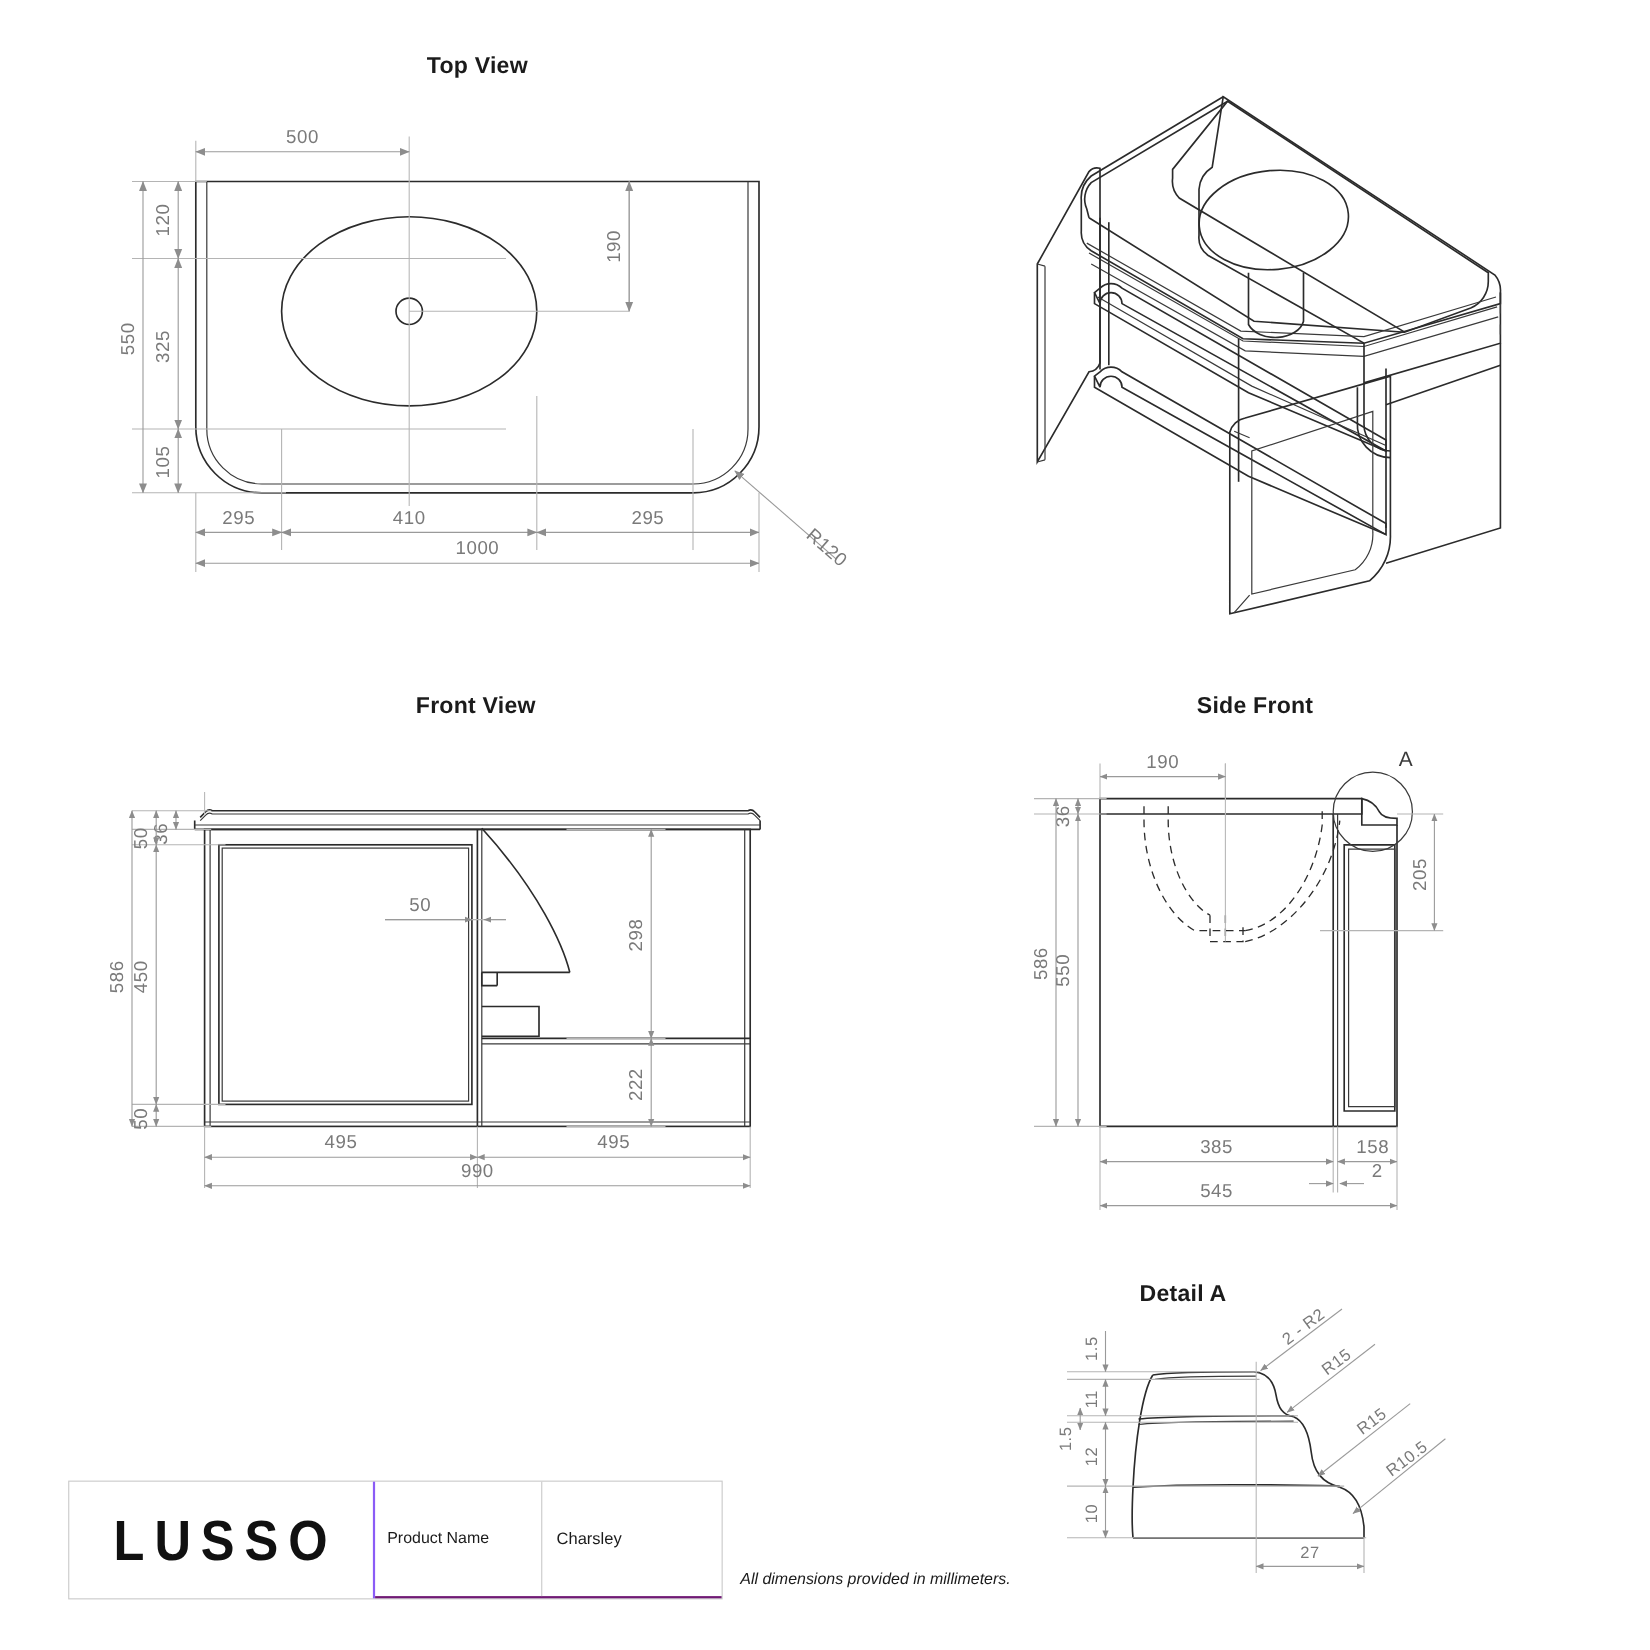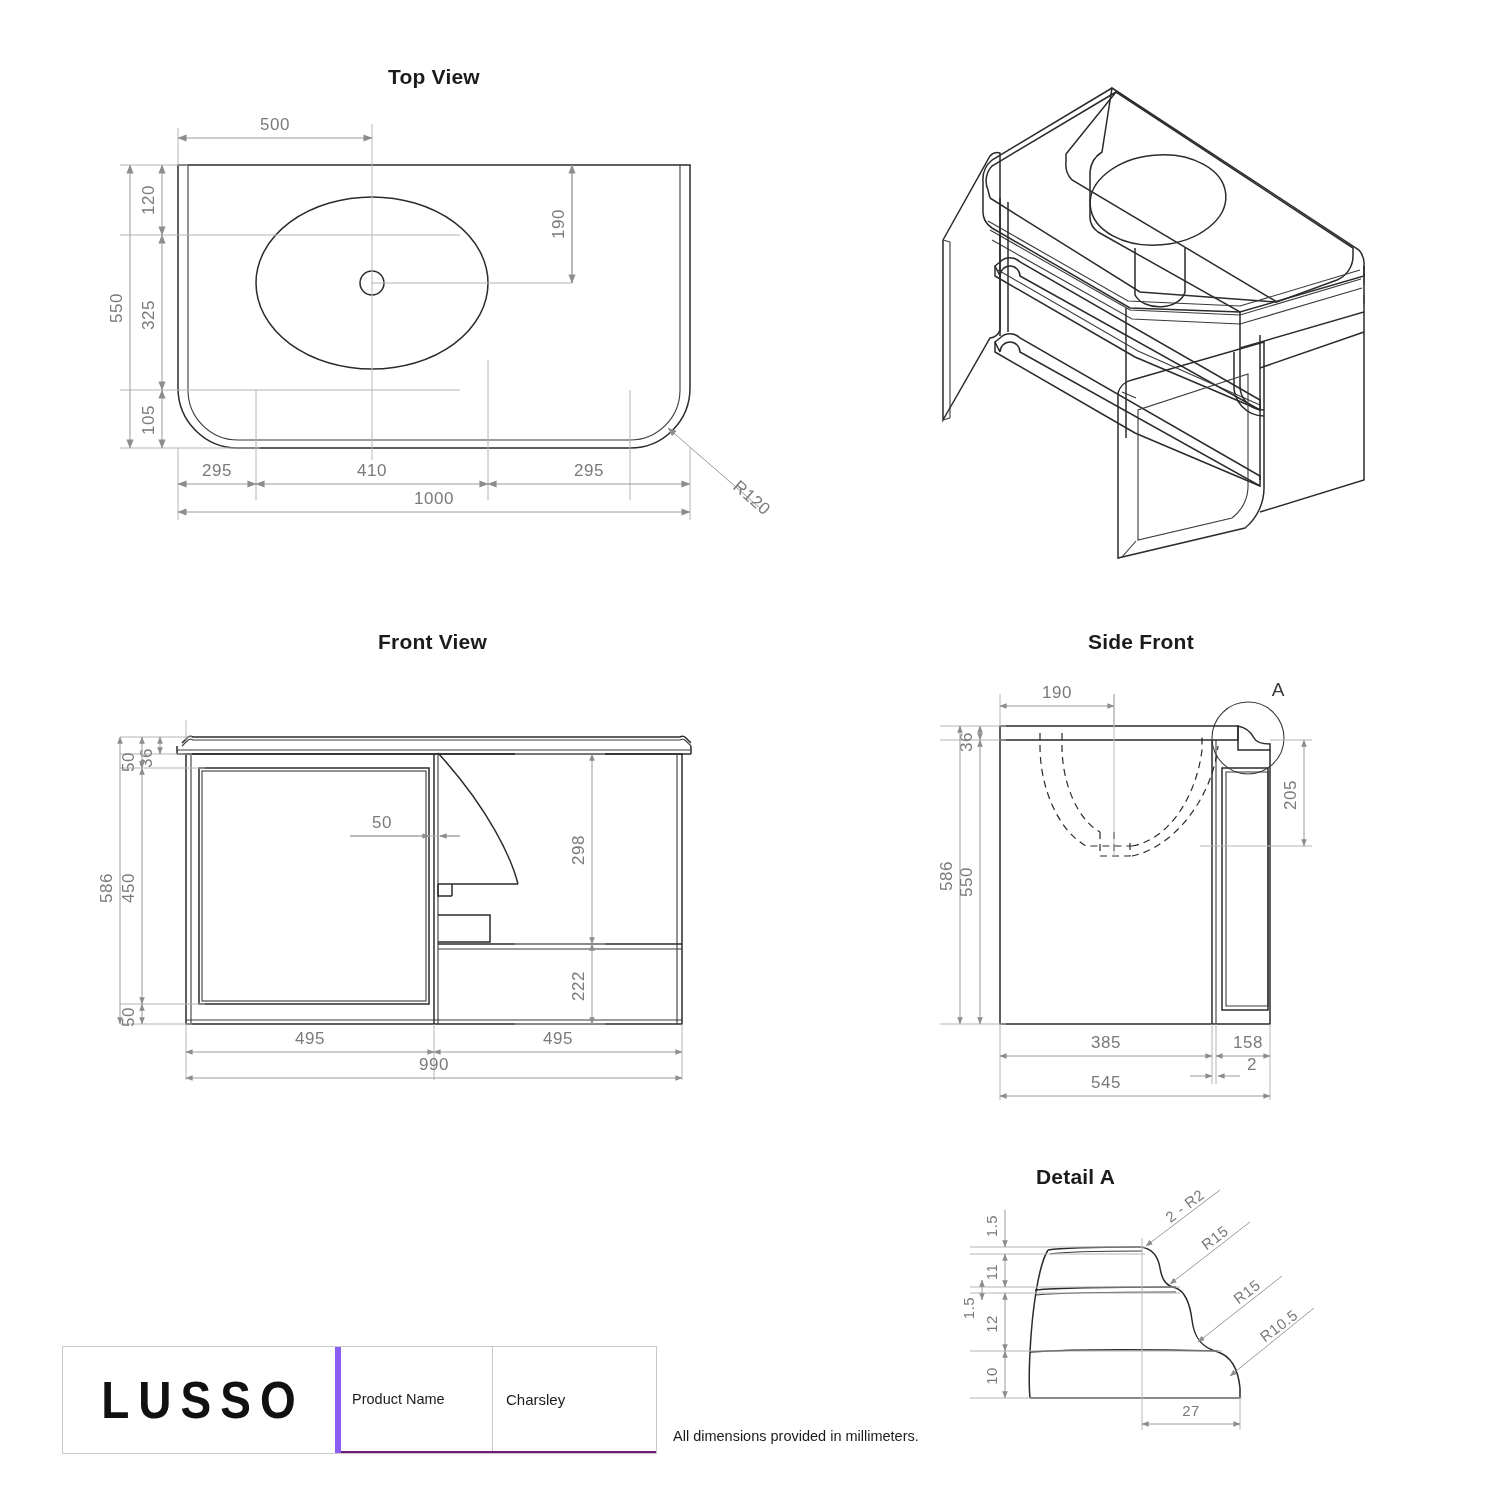--- a/index.html
+++ b/index.html
@@ -39,21 +39,21 @@
 
   
   #titleblock {
     position: absolute;
     left: 62px; top: 1346px;
     width: 595px; height: 108px;
     border: 1px solid #c9c9c9;
     display: flex;
   }
   #logo-cell {
-    width: 278px; border-right: 6px solid #8b5cf6;
+    width: 278px; border-right: 2px solid #8b5cf6;
     display: flex; align-items: center; justify-content: center;
   }
   #logo-text {
     font-family: "Liberation Sans", "DejaVu Sans", sans-serif;
     font-weight: 700; font-size: 46px; letter-spacing: 9px;
     color: #111; line-height: 1; padding-left: 8px;
     transform: scaleY(1.12);
   }
   #fields { flex: 1; display: flex; flex-direction: column; }
   .frow { flex: 1; display: flex; }
@@ -62,30 +62,30 @@
     width: 152px; border-right: 1px solid #c9c9c9;
     display: flex; align-items: center; padding-left: 11px;
     font-size: 14.5px; color: #1b1b1b;
   }
   .fvalue {
     flex: 1; display: flex; align-items: center; padding-left: 13px;
     font-size: 15px; color: #1b1b1b;
   }
   #note {
     position: absolute; left: 673px; top: 1428px;
-    font-size: 14.5px; color: #1b1b1b;
+    font-size: 14.5px; font-style: italic; color: #1b1b1b;
     white-space: nowrap;
   }
 </style>
 </head>
 <body>
 
 <div id="sheet">
 
-  <div class="view-title" style="left:388px; top:65px;">Top View</div>
+  <div class="view-title" style="left:388px; top:48px;">Top View</div>
 
   <svg width="800" height="560" style="left:60px; top:60px;">
     <defs>
       <marker id="ar" viewBox="0 0 10 10" refX="9.5" refY="5" markerWidth="9" markerHeight="9" orient="auto-start-reverse">
         <path d="M0 1 L10 5 L0 9 z" class="arrow"></path>
       </marker>
       <marker id="arS" viewBox="0 0 10 10" refX="9.5" refY="5" markerWidth="7" markerHeight="7" orient="auto-start-reverse">
         <path d="M0 1 L10 5 L0 9 z" class="arrow"></path>
       </marker>
     </defs>

